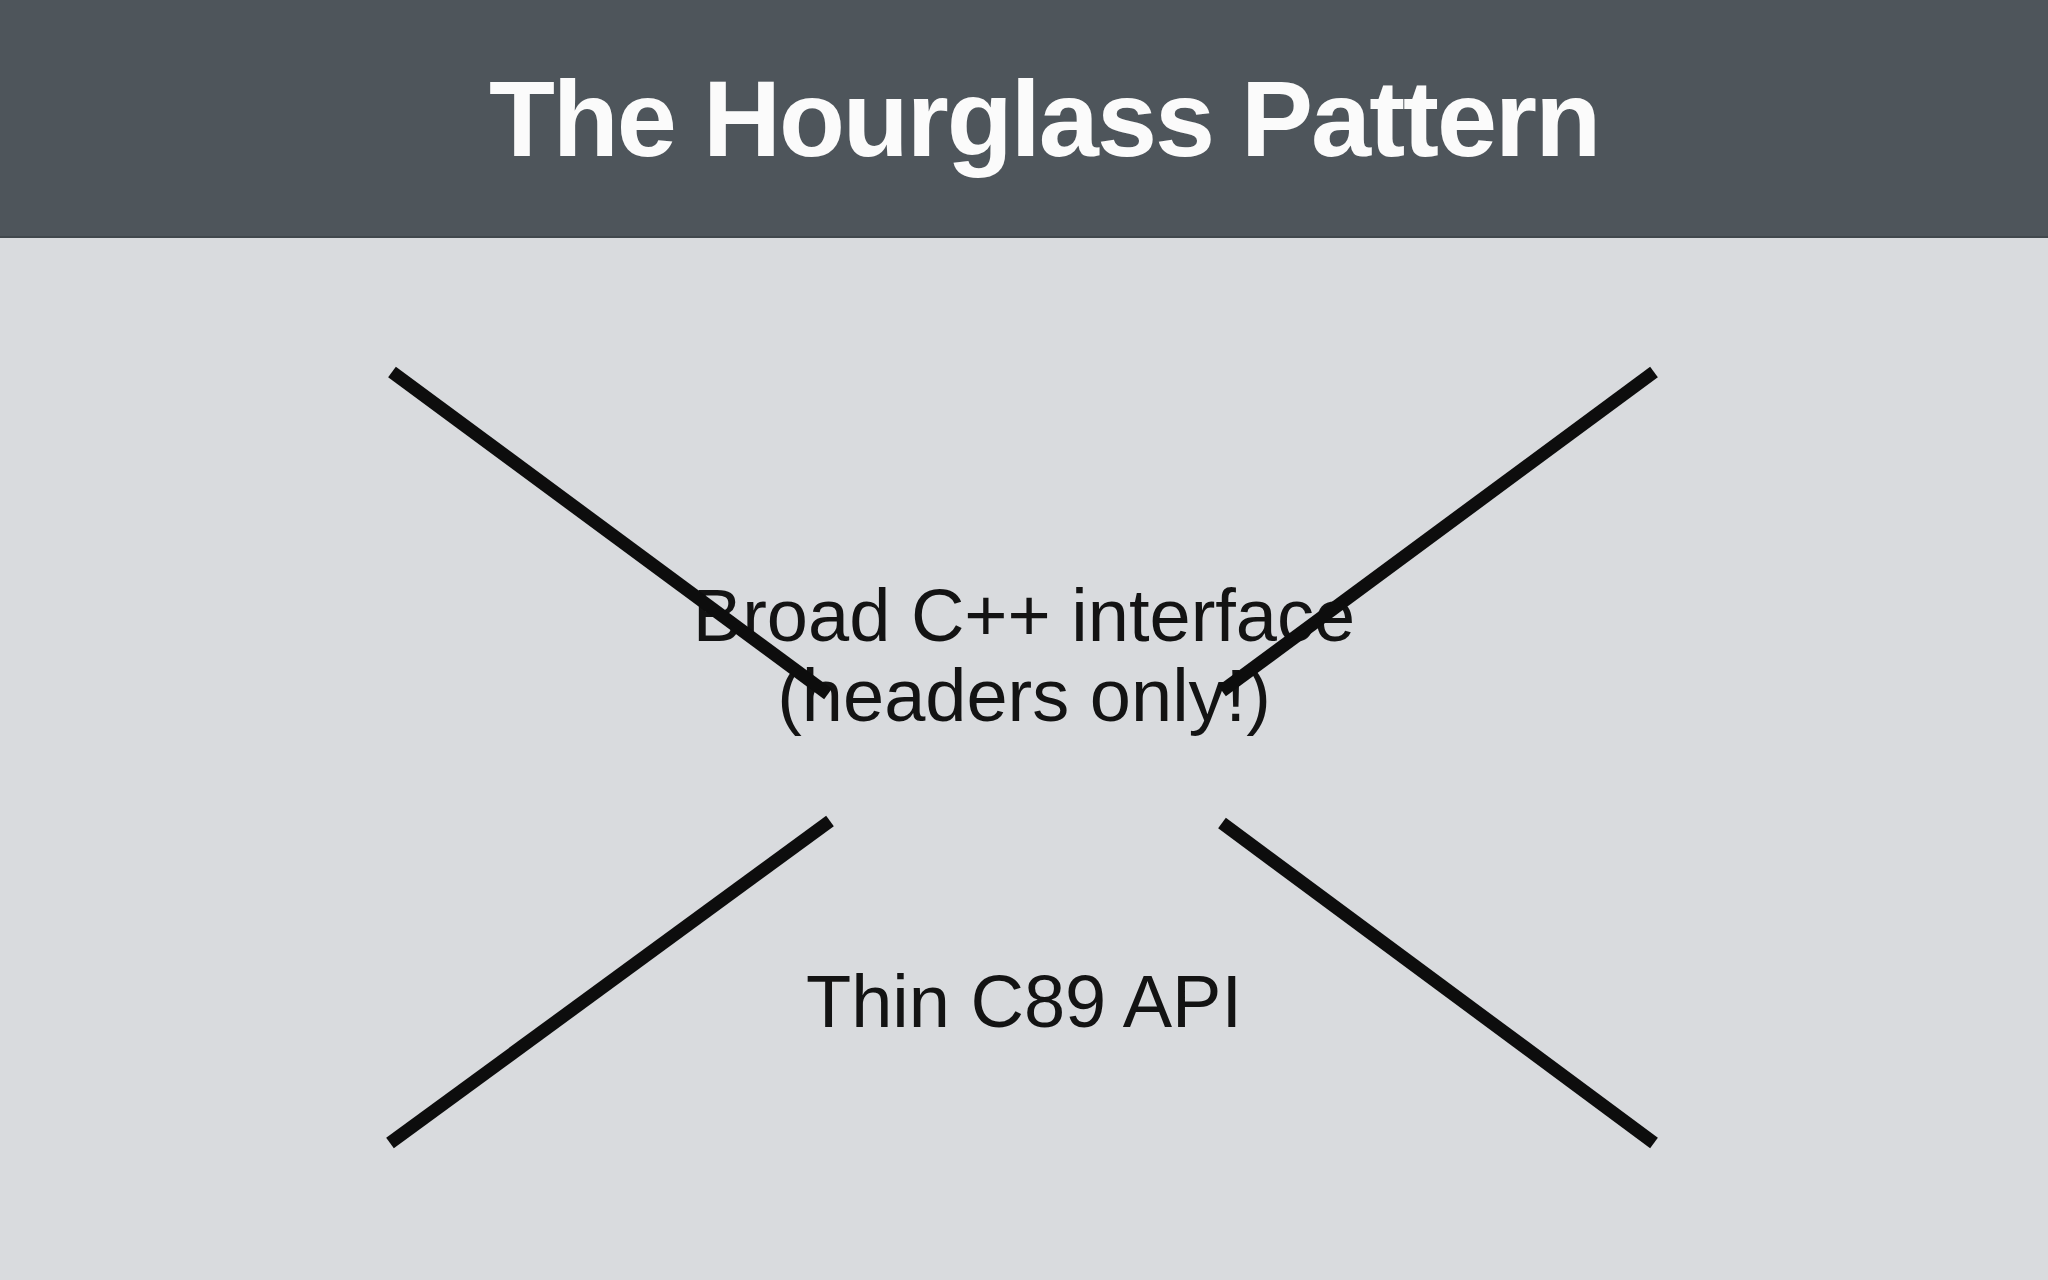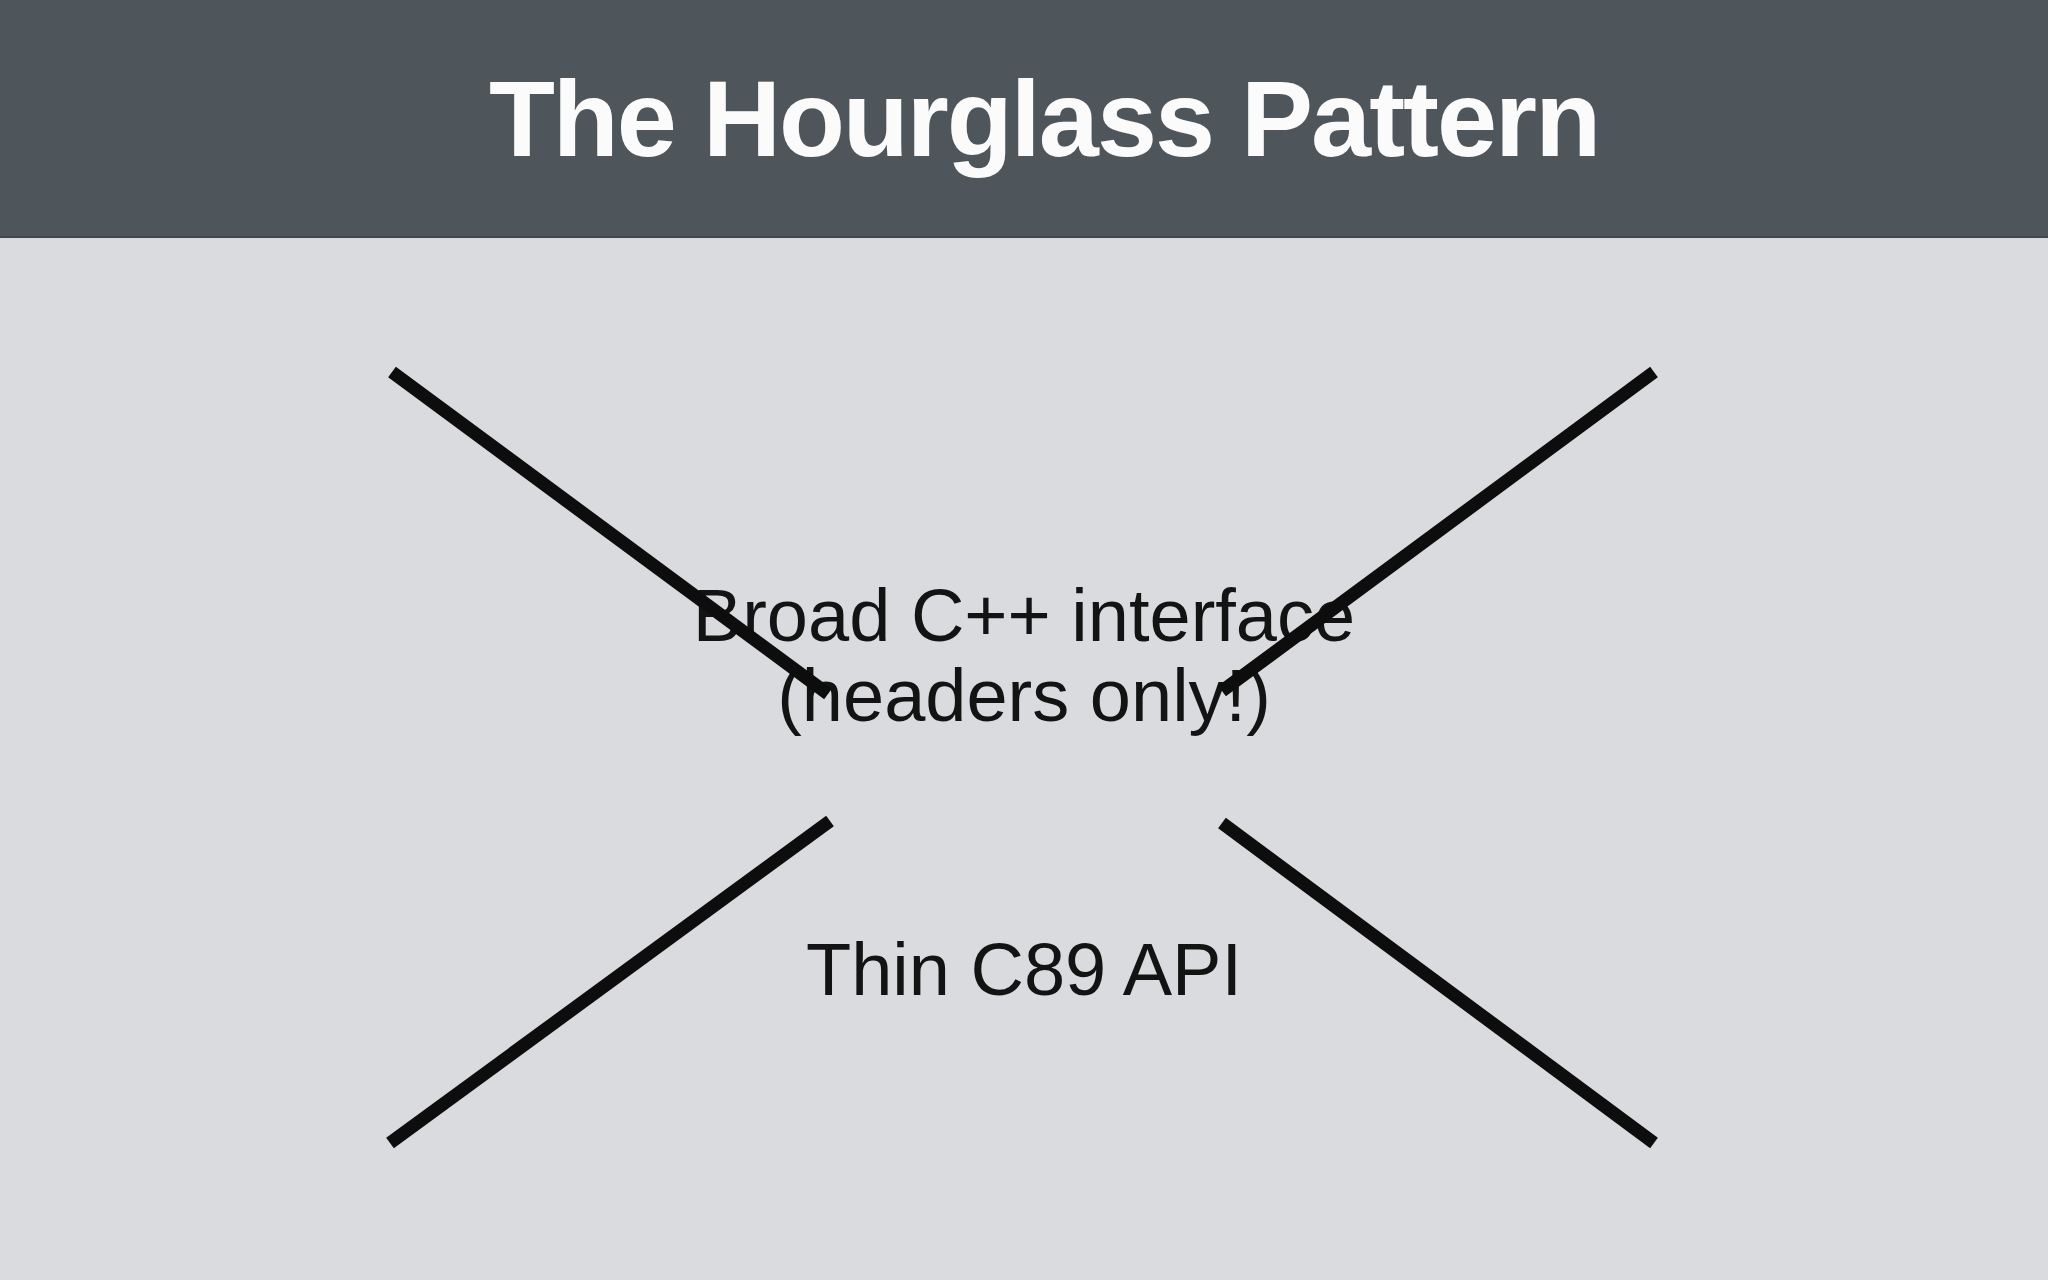--- a/index.html
+++ b/index.html
@@ -61,21 +61,21 @@
     left: 0;
     width: 100%;
     text-align: center;
     color: var(--body-text);
     font-size: 74px;
     font-weight: normal;
     line-height: 80px;
     white-space: nowrap;
   }
   .label-top    { top: 338px; }
-  .label-middle { top: 692px; }
+  .label-middle { top: 724px; }
   .label .line { display: block; }
 </style>
 </head>
 <body>
 
 <div class="slide">
 
   <div class="title-bar">
     <div class="page-title">The Hourglass Pattern</div>
   </div>

